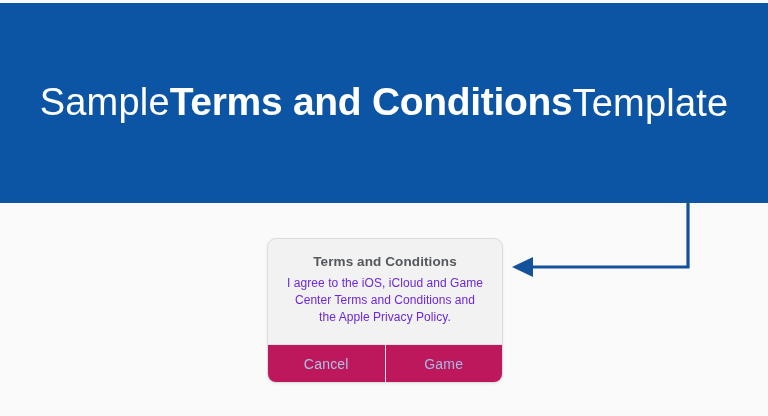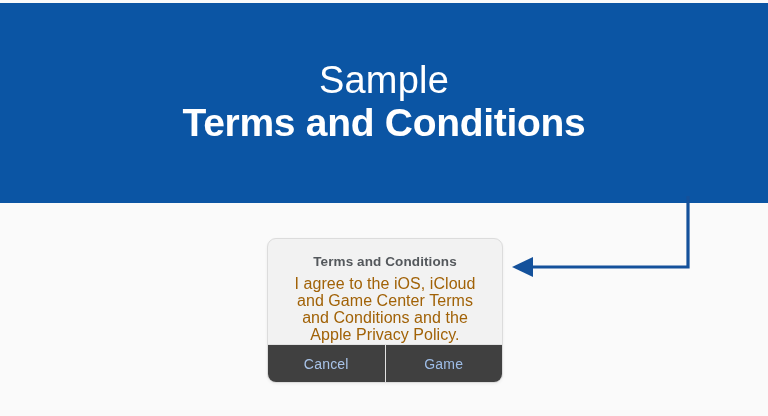--- a/index.html
+++ b/index.html
@@ -32,21 +32,21 @@
     background: #0b55a4;
     box-sizing: border-box;
   }
   .banner-inner {
     position: absolute;
     left: 0;
     top: 0;
     width: 768px;
     height: 200px;
     display: flex;
-    flex-direction: column;
+    flex-direction: row;
     align-items: center;
     justify-content: center;
   }
   .banner-line {
     color: #ffffff;
     text-align: center;
     letter-spacing: 0.2px;
     line-height: 1.07;
     white-space: nowrap;
   }
@@ -94,23 +94,23 @@
     text-align: center;
   }
   .dialog-title {
     font-size: 13.5px;
     font-weight: 600;
     color: #54585c;
     letter-spacing: 0.1px;
     margin-bottom: 6px;
   }
   .dialog-message {
-    font-size: 16px;
+    font-size: 12px;
     font-weight: 400;
-    color: #a16207;
+    color: #6d28d9;
     line-height: 17px;
     letter-spacing: 0.05px;
     padding: 0 6px;
   }
   .dialog-actions {
     position: absolute;
     left: 0;
     bottom: 0;
     width: 100%;
     height: 38px;
@@ -119,21 +119,21 @@
     box-sizing: border-box;
   }
   .dialog-btn {
     flex: 1 1 50%;
     display: flex;
     align-items: center;
     justify-content: center;
     font-size: 14px;
     color: #a8c3e8;
     letter-spacing: 0.2px;
-    background: #404040;
+    background: #be185d;
     cursor: pointer;
     user-select: none;
   }
   .dialog-btn.agree {
     color: #9dbce6;
   }
   .dialog-divider {
     width: 1px;
     background: #e2e2e2;
     align-self: stretch;
@@ -141,20 +141,21 @@
 </style>
 </head>
 <body>
 
 <div class="canvas">
 
   <div class="banner">
     <div class="banner-inner">
       <div class="banner-line l1">Sample</div>
       <div class="banner-line l2">Terms and Conditions</div>
+      <div class="banner-line l3">Template</div>
     </div>
   </div>
 
   <svg class="arrow-svg" viewBox="0 0 210 90" aria-hidden="true">
     <path d="M 193 0 L 193 71 L 32 71" fill="none" stroke="#14519b" stroke-width="3.2" stroke-linecap="butt" stroke-linejoin="miter"></path>
     <polygon points="17,71 38,61 38,81" fill="#14519b"></polygon>
   </svg>
 
   <div class="dialog">
     <div class="dialog-body">

